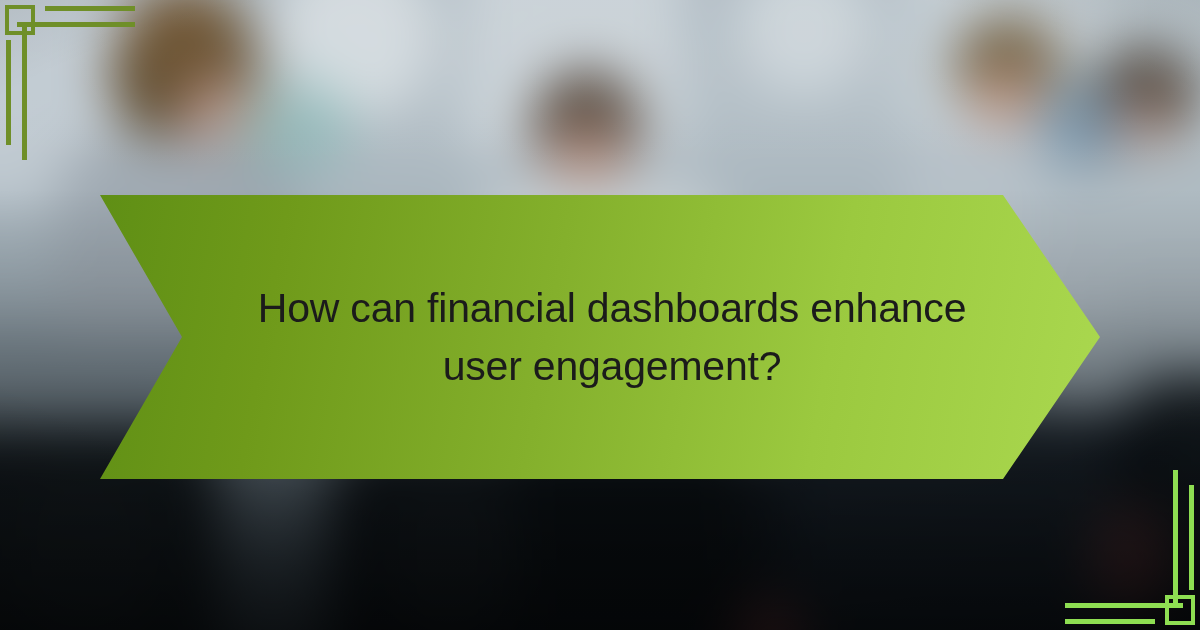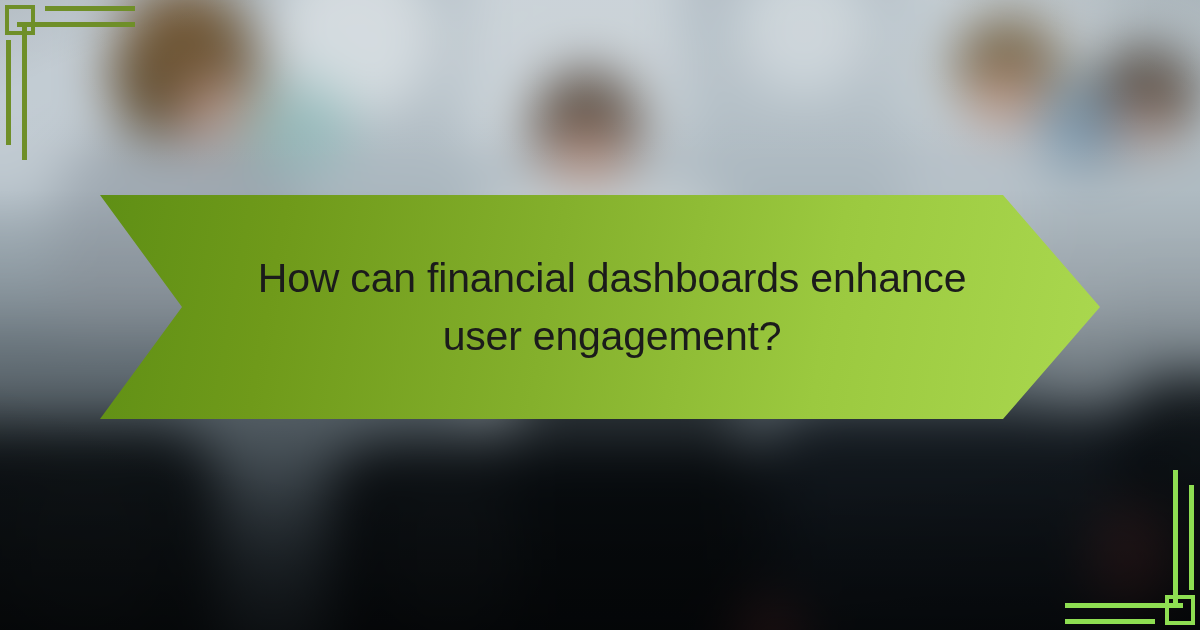--- a/index.html
+++ b/index.html
@@ -83,21 +83,21 @@
 
   #corner-tl { left:0; top:0; width:170px; height:175px; }
   #corner-br { left:1030px; top:455px; width:170px; height:175px; }
   #corner-br .bar { background:#8ede52; }
   #corner-br .sq  { border-color:#8ede52; }
 
   
   #banner {
     position:absolute;
     left:100px; top:195px;
-    width:1000px; height:224px;
+    width:1000px; height:284px;
     background:linear-gradient(100deg,#5f8f15 0%, #6f9a1a 18%, #84b02c 45%, #9bc93f 72%, #aad84f 100%);
     -webkit-clip-path: polygon(0 0, 90.3% 0, 100% 50%, 90.3% 100%, 0 100%, 8.2% 50%);
     clip-path: polygon(0 0, 90.3% 0, 100% 50%, 90.3% 100%, 0 100%, 8.2% 50%);
     display:flex; align-items:center; justify-content:center;
   }
   #banner-text {
     width:760px;
     margin-left:24px;
     text-align:center;
     color:#1b1b1b;

